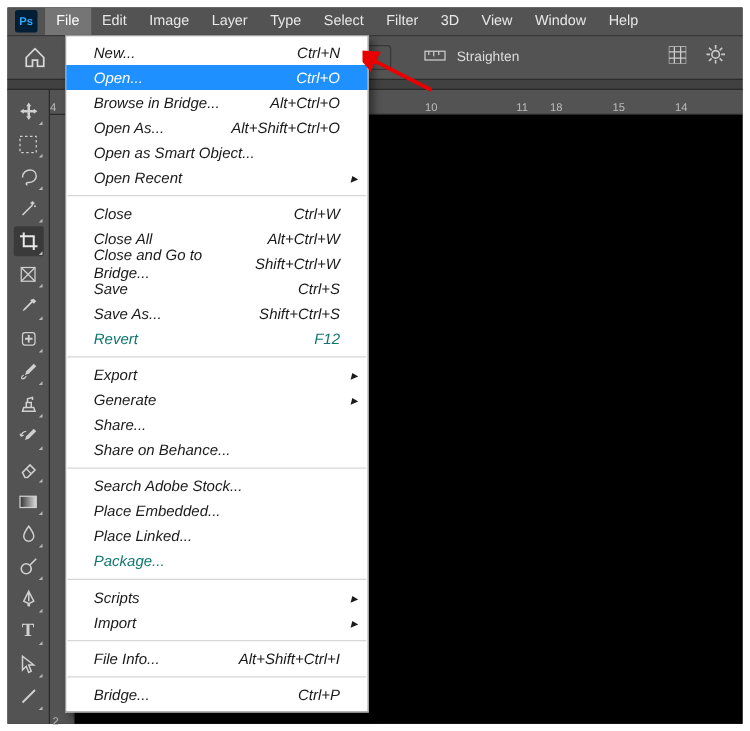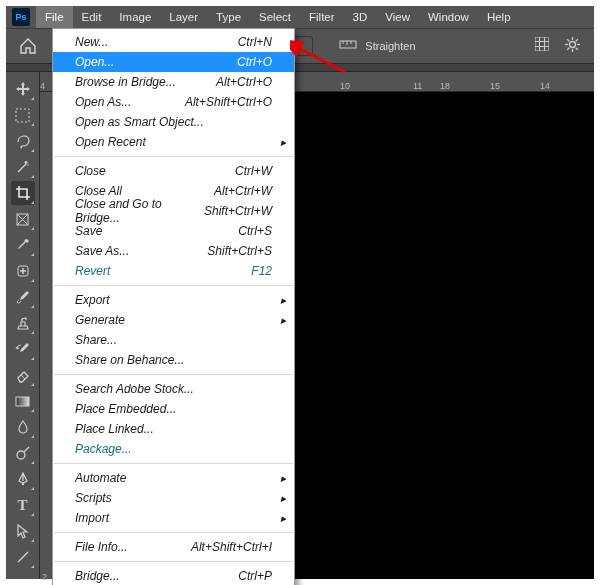--- a/index.html
+++ b/index.html
@@ -340,24 +340,20 @@
       <div class="dd-item">
         <span>Place Linked...</span>
         <span></span>
       </div>
       <div class="dd-item disabled">
         <span>Package...</span>
         <span></span>
       </div>
       <div class="dd-sep"></div>
       <div class="dd-item dd-sub">
-        <span>Automate</span>
-        <span></span>
-      </div>
-      <div class="dd-item dd-sub">
         <span>Scripts</span>
         <span></span>
       </div>
       <div class="dd-item dd-sub">
         <span>Import</span>
         <span></span>
       </div>
       <div class="dd-sep"></div>
       <div class="dd-item">
         <span>File Info...</span>

